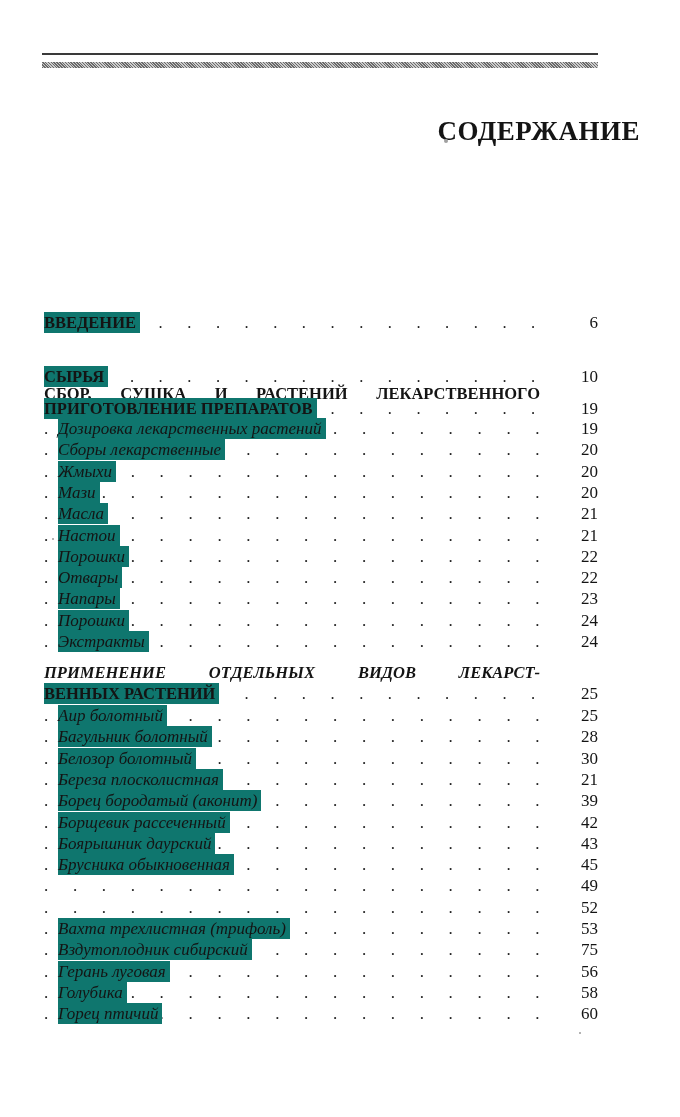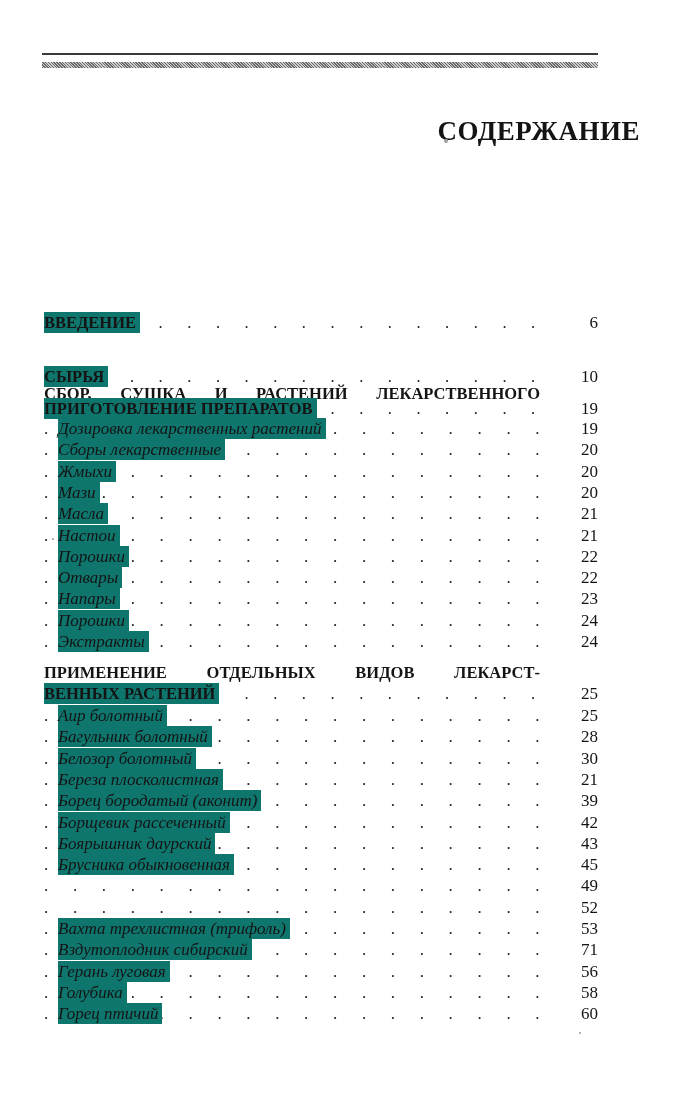--- a/index.html
+++ b/index.html
@@ -114,21 +114,21 @@
         <span class="txt">Порошки</span>
         <span class="pg">24</span>
       </div>
       <div class="row sub" style="top: 631px;">
         <span class="dots">. . . . . . . . . . . . . . . . . . . . . . . . . . . . . . . .</span>
         <span class="txt">Экстракты</span>
         <span class="pg">24</span>
       </div>
     </div>
 
-  <div class="head-line1" style="top:662px; width:496px;">
+  <div class="head-line1" style="top:662px; width:496px;font-style:italic;">
     <span>ПРИМЕНЕНИЕ</span>
     <span>ОТДЕЛЬНЫХ</span>
     <span>ВИДОВ</span>
     <span>ЛЕКАРСТ-</span>
   </div>
   <div class="row head" style="top:683px;">
     <span class="dots">. . . . . . . . . . . . . . . . . . . . . . . . . . . . . . . .</span>
     <span class="txt">ВЕННЫХ РАСТЕНИЙ</span>
     <span class="pg">25</span>
   </div>
@@ -183,21 +183,21 @@
         <span class="pg">52</span>
       </div>
       <div class="row sub" style="top: 918px;">
         <span class="dots">. . . . . . . . . . . . . . . . . . . . . . . . . . . . . . . .</span>
         <span class="txt">Вахта трехлистная (трифоль)</span>
         <span class="pg">53</span>
       </div>
       <div class="row sub" style="top: 939.3px;">
         <span class="dots">. . . . . . . . . . . . . . . . . . . . . . . . . . . . . . . .</span>
         <span class="txt">Вздутоплодник сибирский</span>
-        <span class="pg">71</span>
+        <span class="pg">75</span>
       </div>
       <div class="row sub" style="top: 960.6px;">
         <span class="dots">. . . . . . . . . . . . . . . . . . . . . . . . . . . . . . . .</span>
         <span class="txt">Герань луговая</span>
         <span class="pg">56</span>
       </div>
       <div class="row sub" style="top: 981.9px;">
         <span class="dots">. . . . . . . . . . . . . . . . . . . . . . . . . . . . . . . .</span>
         <span class="txt">Голубика</span>
         <span class="pg">58</span>

